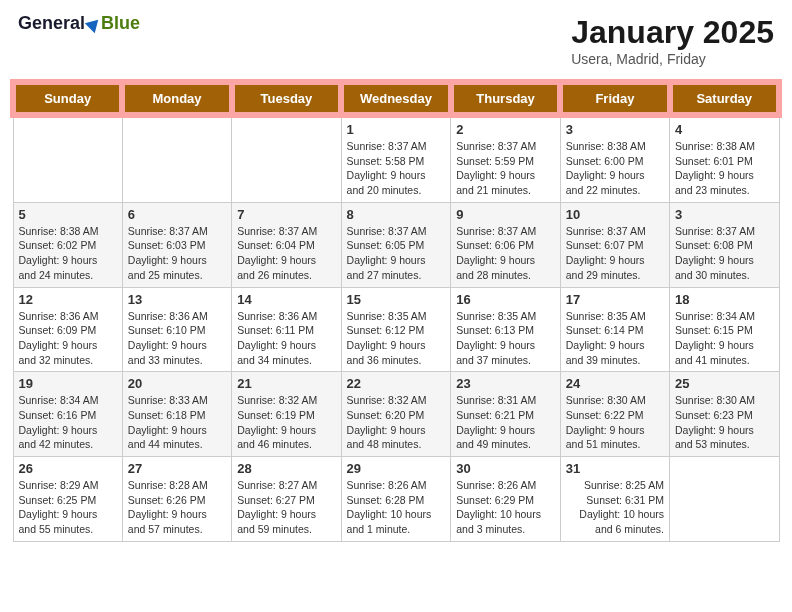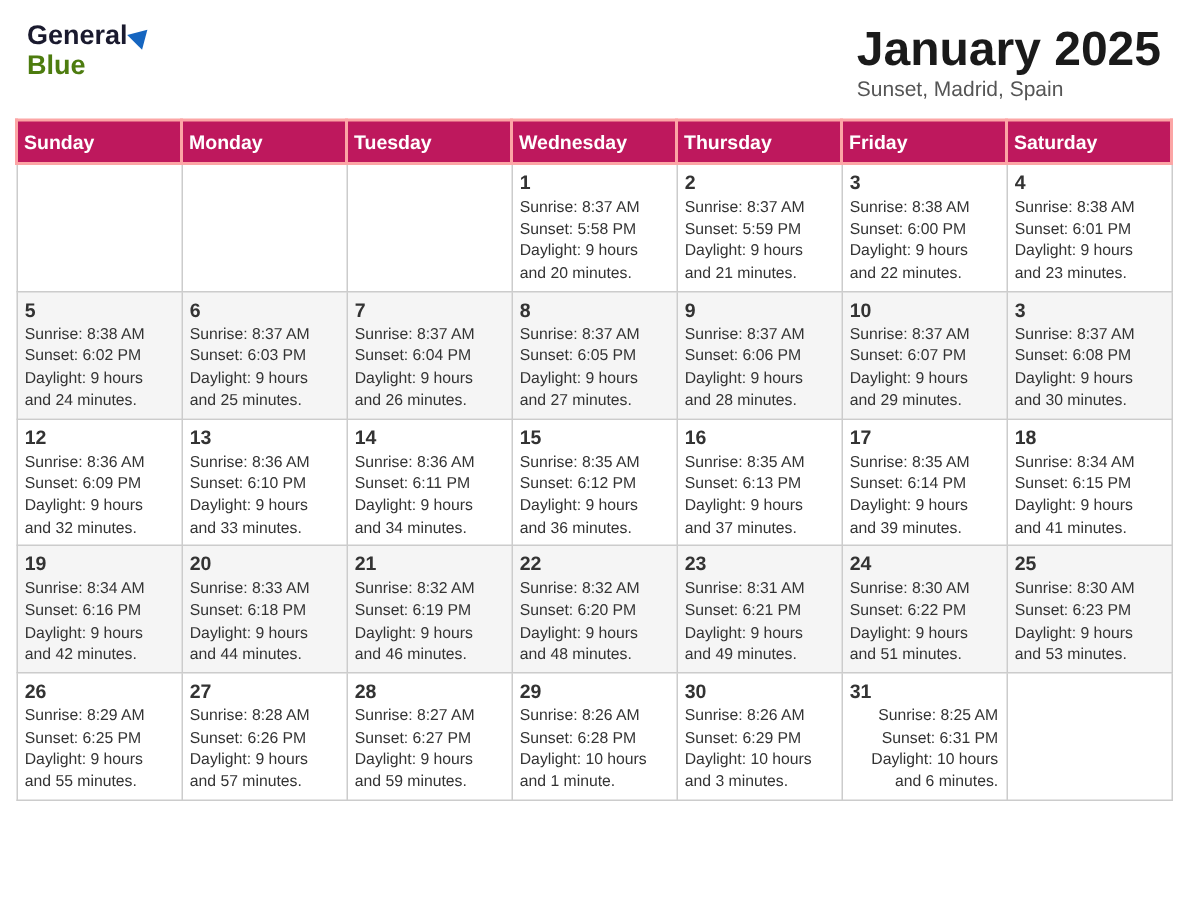--- a/index.html
+++ b/index.html
@@ -12,21 +12,21 @@
     }
     .header {
       display: flex;
       justify-content: space-between;
       align-items: flex-start;
       margin-bottom: 8px;
       padding: 4px 8px;
     }
     .logo {
       display: flex;
-      flex-direction: column;
+      flex-direction: row;
       align-items: flex-start;
     }
     .logo-general {
       font-size: 18px;
       font-weight: bold;
       color: #1a1a2e;
       line-height: 1.1;
     }
     .logo-blue {
       font-size: 18px;
@@ -55,26 +55,26 @@
     .location {
       font-size: 14px;
       color: #555;
     }
     .calendar {
       width: 100%;
       border-collapse: collapse;
       border: 1px solid #ccc;
     }
     .calendar th {
-      background-color: #be185d;
+      background-color: #a16207;
       color: #fff;
-      text-align: left;
+      text-align: center;
       font-size: 13px;
       padding: 6px 4px;
-      border: 2px solid #fca5a5;
+      border: 6px solid #fca5a5;
     }
     .calendar td {
       vertical-align: top;
       border: 1px solid #ccc;
       padding: 4px 5px;
       width: 110px;
       min-height: 80px;
       font-size: 11px;
       color: #333;
       background: #fff;
@@ -103,21 +103,21 @@
 <div class="header">
   <div class="logo">
     <div style="display:flex;align-items:center;">
       <span class="logo-general">General</span>
       <span class="logo-triangle"></span>
     </div>
     <span class="logo-blue">Blue</span>
   </div>
   <div class="title-block">
     <div class="month-title">January 2025</div>
-    <div class="location">Sunset, Madrid, Spain</div>
+    <div class="location">Usera, Madrid, Friday</div>
   </div>
 </div>
 
 <table class="calendar">
   <thead>
     <tr id="weekday-header">
     <th>Sunday</th>
         <th>Monday</th>
         <th>Tuesday</th>
         <th>Wednesday</th>

